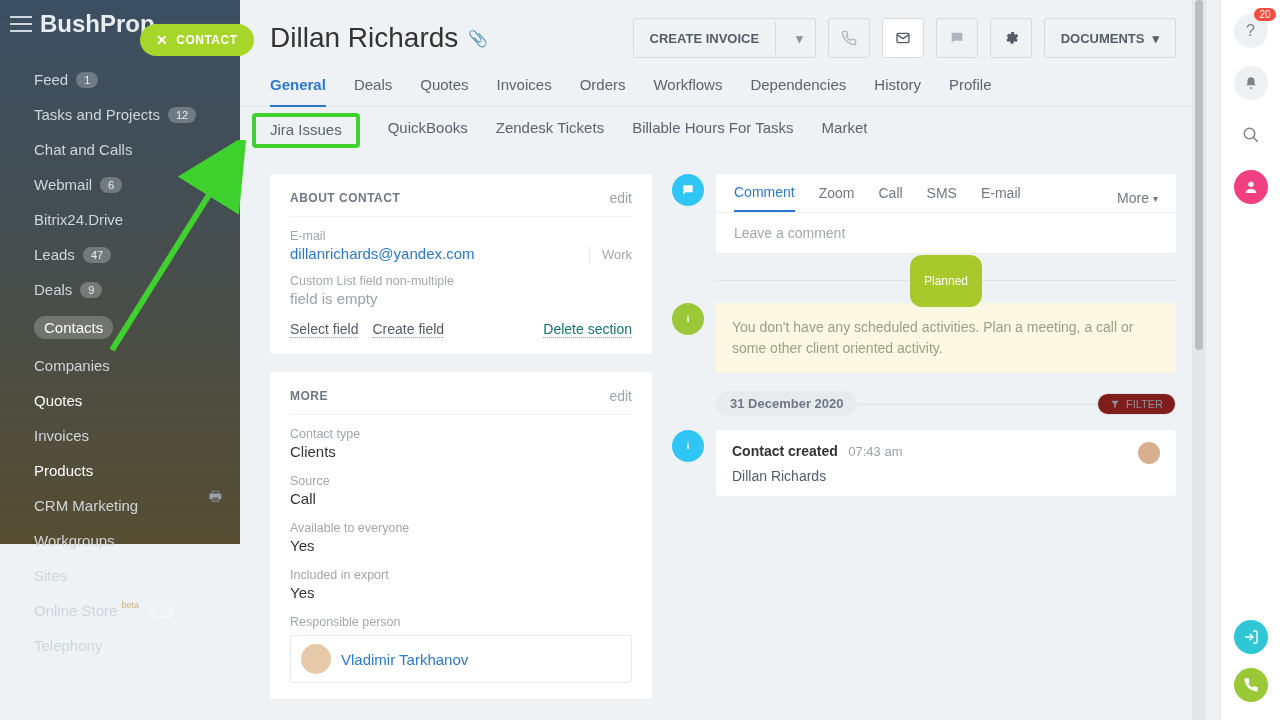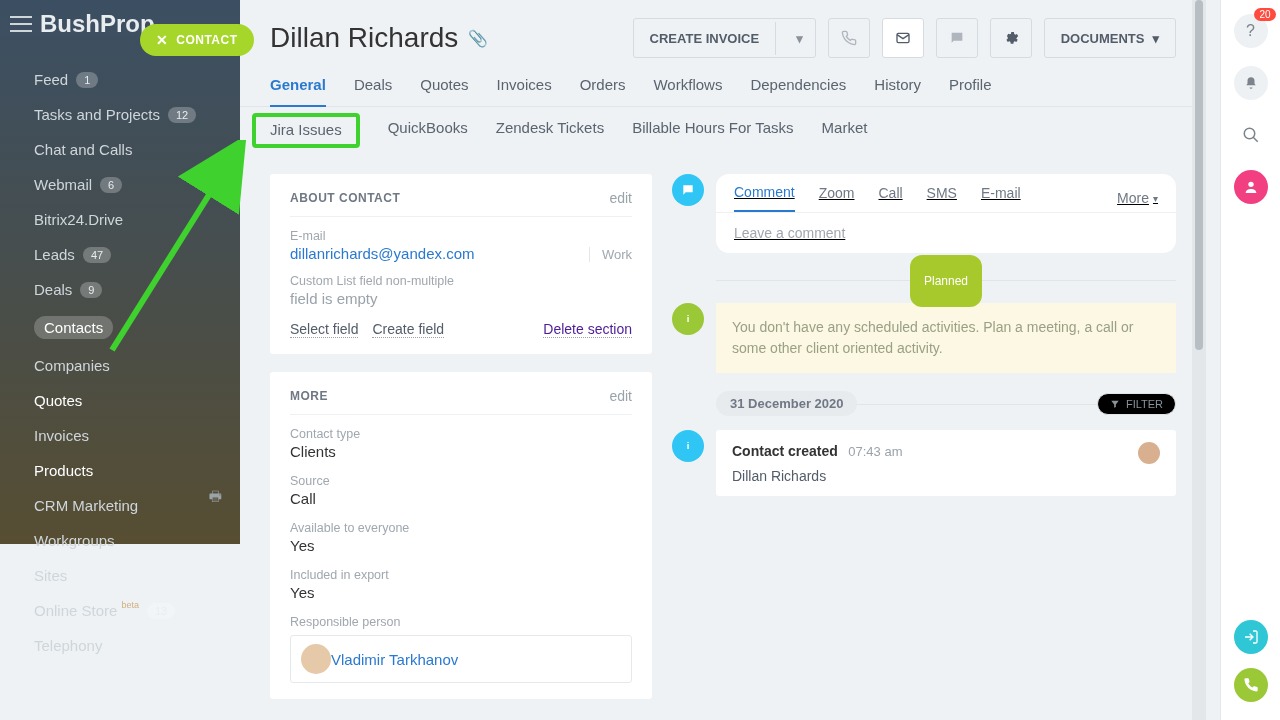--- a/index.html
+++ b/index.html
@@ -53,45 +53,45 @@
 .card-head { display:flex; justify-content:space-between; align-items:center; border-bottom:1px solid #eef0f2; padding-bottom:10px; margin-bottom:12px; }
 .card-head h3 { font-size:12px; font-weight:700; color:#6f7884; letter-spacing:0.5px; }
 .edit { color:#9aa3aa; font-size:14px; cursor:pointer; }
 .fld-label { font-size:12.5px; color:#a0a7ae; margin-bottom:2px; }
 .fld-val { font-size:15px; color:#333; margin-bottom:14px; }
 .email-row { display:flex; justify-content:space-between; align-items:baseline; }
 .email-link { color:#2a79d0; font-size:15px; }
 .email-type { color:#a0a7ae; font-size:13px; border-left:1px solid #e3e7ea; padding-left:12px; }
 .field-actions { display:flex; gap:14px; margin-top:6px; }
 .linklike { color:#535c69; font-size:14px; border-bottom:1px dotted #9aa3aa; cursor:pointer; }
-.linklike.del { margin-left:auto; color:#4c1d95; }
-
-.person { display:flex; align-items:center; border:1px solid #e6e9ec; padding:8px 10px; border-radius:3px; margin-top:6px; }
+.linklike.del { margin-left:auto; color:#0f766e; }
+
+.person { display:flex; align-items:center; gap:10px; border:1px solid #e6e9ec; padding:8px 10px; border-radius:3px; margin-top:6px; }
 .avatar-sm { width:30px; height:30px; border-radius:50%; background:#e6c9a8; }
 .person-name { color:#2a79d0; font-size:15px; }
 
 
 .bubble-icon { width:32px; height:32px; border-radius:50%; display:flex; align-items:center; justify-content:center; color:#fff; font-size:14px; flex-shrink:0; }
 .bubble-icon.blue { background:#2fc6f6; }
 .bubble-icon.green { background:#9bc837; }
 .row-with-icon { display:flex; gap:12px; align-items:flex-start; margin-bottom:18px; }
-.timeline-card { background:#fff; border-radius:13px; flex:1;text-decoration:underline; }
+.timeline-card { background:#fff; border-radius:1px; flex:1; }
 .comment-tabs { display:flex; gap:24px; padding:10px 18px 0 18px; border-bottom:1px solid #eef0f2; font-size:14px; color:#6f7884; align-items:center; }
 .comment-tabs .ct { padding-bottom:10px; cursor:pointer; }
 .comment-tabs .ct.active { color:#2a79d0; border-bottom:2px solid #2a79d0; }
 .comment-tabs .more { margin-left:auto; display:flex; align-items:center; gap:4px; }
 .comment-input { padding:12px 18px; color:#a0a7ae; font-size:14px; }
 .planned-row { text-align:center; position:relative; margin:6px 0 14px 0; }
 .planned-row::before { content:""; position:absolute; left:0; right:0; top:50%; height:1px; background:#e1e5e8; }
 .planned-pill { background:#a8c92c; color:#fff; font-size:12px; padding:19px 14px; border-radius:12px; position:relative; }
 .info-box { background:#fcf8e3; border-radius:1px; padding:14px 16px; color:#9aa085; font-size:14px; line-height:1.5; flex:1; }
 .date-row { display:flex; align-items:center; justify-content:center; gap:12px; position:relative; margin-bottom:14px; }
 .date-row::before { content:""; position:absolute; left:0; right:0; top:50%; height:1px; background:#e1e5e8; }
 .date-pill { background:#e7ebee; color:#6f7884; font-size:13px; padding:5px 14px; border-radius:14px; position:relative; font-weight:700; }
-.filter-pill { position:relative; margin-left:auto; background:#000000; border:1px solid #e1e5e8; border-radius:14px; padding:4px 12px; font-size:11px; color:#8a929a; display:flex; align-items:center; gap:6px; cursor:pointer; }
+.filter-pill { position:relative; margin-left:auto; background:#7f1d1d; border:1px solid #e1e5e8; border-radius:14px; padding:4px 12px; font-size:11px; color:#8a929a; display:flex; align-items:center; gap:6px; cursor:pointer; }
 .event-card { background:#fff; border-radius:3px; padding:12px 16px; flex:1; }
 .event-title { font-weight:700; color:#333; font-size:14px; }
 .event-time { color:#9aa3aa; font-size:13px; margin-left:6px; }
 .event-body { color:#535c69; font-size:14px; margin-top:8px; }
 .avatar-xs { width:22px; height:22px; border-radius:50%; background:#d8b090; float:right; }
 
 
 .rail { position:absolute; right:0; top:0; width:60px; height:100%; background:#fff; border-left:1px solid #e6e9ec; display:flex; flex-direction:column; align-items:center; padding-top:14px; gap:18px; }
 .rail-btn { width:34px; height:34px; border-radius:50%; background:#edf1f3; color:#7b848d; display:flex; align-items:center; justify-content:center; font-size:16px; position:relative; cursor:pointer; }
 .rail-btn.pink { background:#f13f82; color:#fff; }

